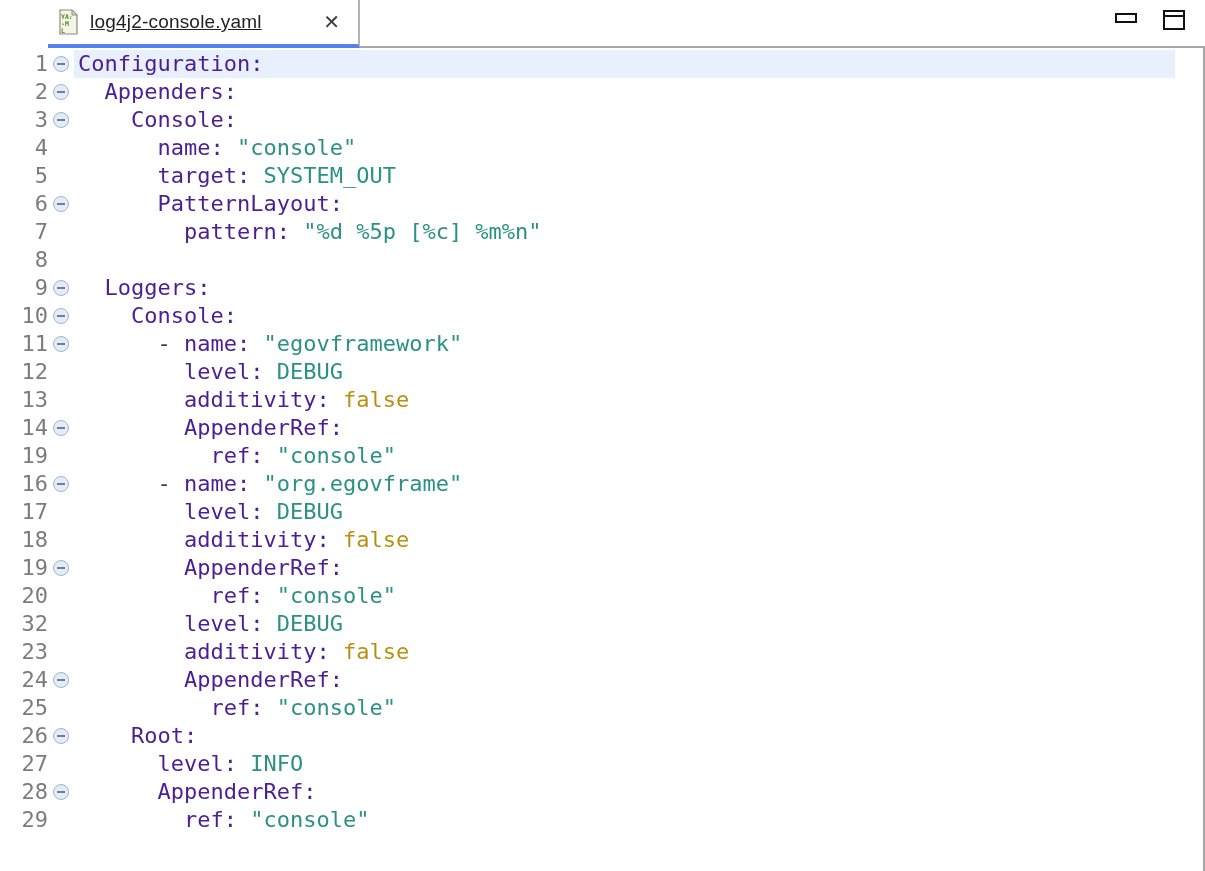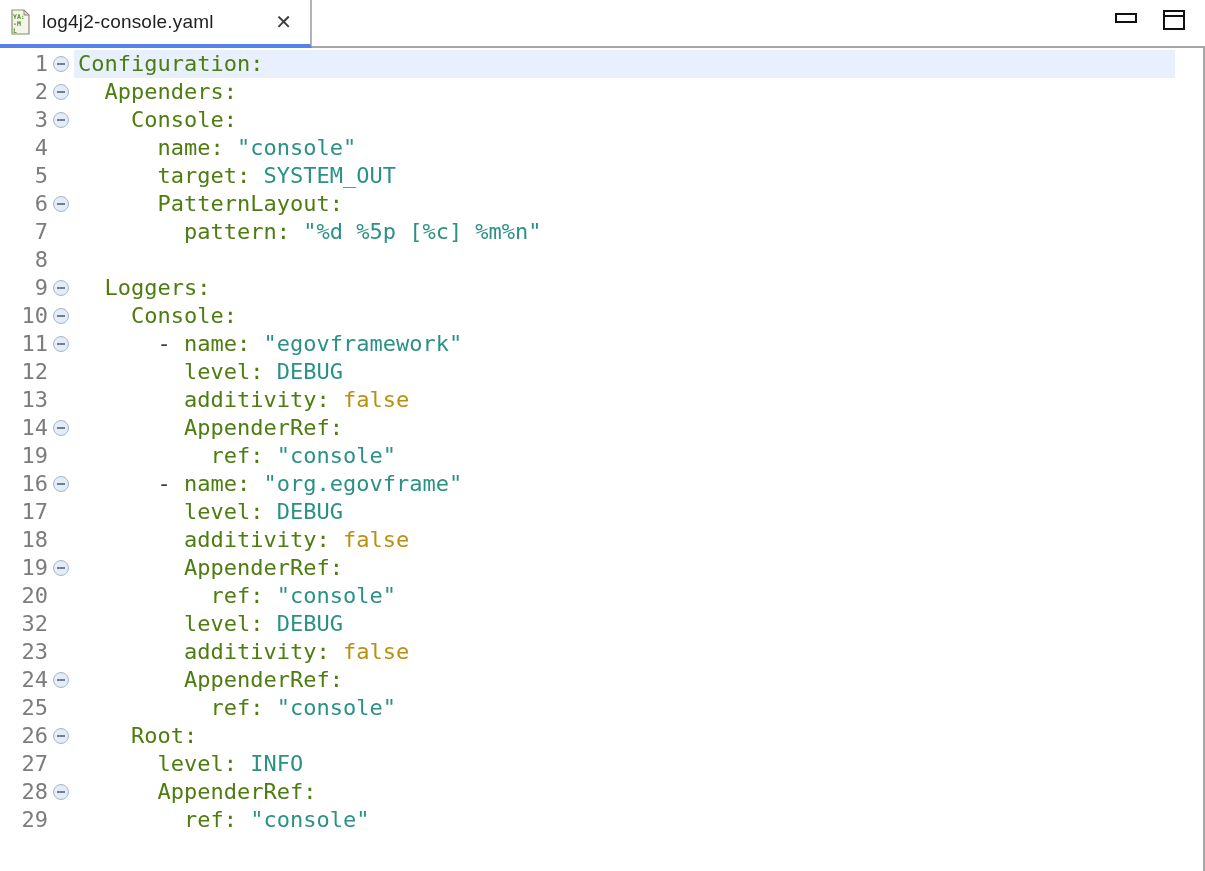--- a/index.html
+++ b/index.html
@@ -1,25 +1,25 @@
 <!DOCTYPE html>
 <html><head>
 <meta charset="utf-8">
 <style>
   * { margin:0; padding:0; box-sizing:border-box; }
   html,body { width:1205px; height:871px; background:#ffffff; overflow:hidden;
               font-family:"Liberation Sans", sans-serif; }
 
   
-  .tabbar { display:flex; width:1205px; height:48px; background:#ffffff; }
+  .tabbar { display:flex; width:1205px; height:48px; background:#ffffff;padding-left:48px; }
   .tab { width:312px; height:48px; display:flex; align-items:center;
          padding:0 18px 0 10px; background:#ffffff;
          border-right:2px solid #b3b3b3; border-bottom:4px solid #5681e8; cursor:pointer; }
   .file-icon { width:21px; height:26px; flex:none; margin-right:11px; }
-  .tab-label { font-size:19px; color:#1f1f1f; letter-spacing:0.2px; white-space:nowrap; }
+  .tab-label { font-size:19px; color:#1f1f1f; letter-spacing:0.2px; white-space:nowrap;text-decoration:underline; }
   .tab-close { margin-left:auto; font-size:20px; color:#3c3c3c; line-height:1; cursor:pointer; }
   .tabbar-rest { flex:1; border-bottom:2px solid #a6a6a6; display:flex;
                  justify-content:flex-end; align-items:flex-start; gap:26px; padding:10px 20px 0 0; }
   .win-icon { display:block; cursor:pointer; }
   .win-icon.min { margin-top:3px; }
 
   
   .editor { display:flex; width:1205px; height:823px; background:#ffffff;
             border-right:2px solid #a6a6a6; }
   .lines { flex:1; padding-top:2px; font-family:"DejaVu Sans Mono", monospace;
@@ -29,21 +29,21 @@
   .row { display:flex; height:28px; line-height:28px; }
   .num { width:48px; flex:none; text-align:right; color:#7c7c7c; user-select:none; }
   .foldcol { width:26px; flex:none; display:flex; align-items:center; justify-content:center; }
   .foldmark { width:16px; height:16px; border-radius:50%; background:#e4ecf7;
               border:1.5px solid #a2b5cd; position:relative; cursor:pointer; }
   .foldmark::after { content:""; position:absolute; left:3px; right:3px; top:50%;
                      margin-top:-1px; height:2px; background:#707f94; }
   .code { flex:1; white-space:pre; padding-left:4px; cursor:text; }
   .row.cur .code { background:#e7f0fc; }
 
-  .tk-k { color:#4d7c0f;text-align:right; }
+  .tk-k { color:#4c1d95;text-align:right; }
   .tk-s, .tk-v { color:#2a9184; }
   .tk-b { color:#b8900f;margin-top:16px; }
   .tk-d, .tk-p { color:#3a3a3a; }
 </style>
 </head>
 <body>
 
 <div class="app">
 
   <div class="tabbar">

